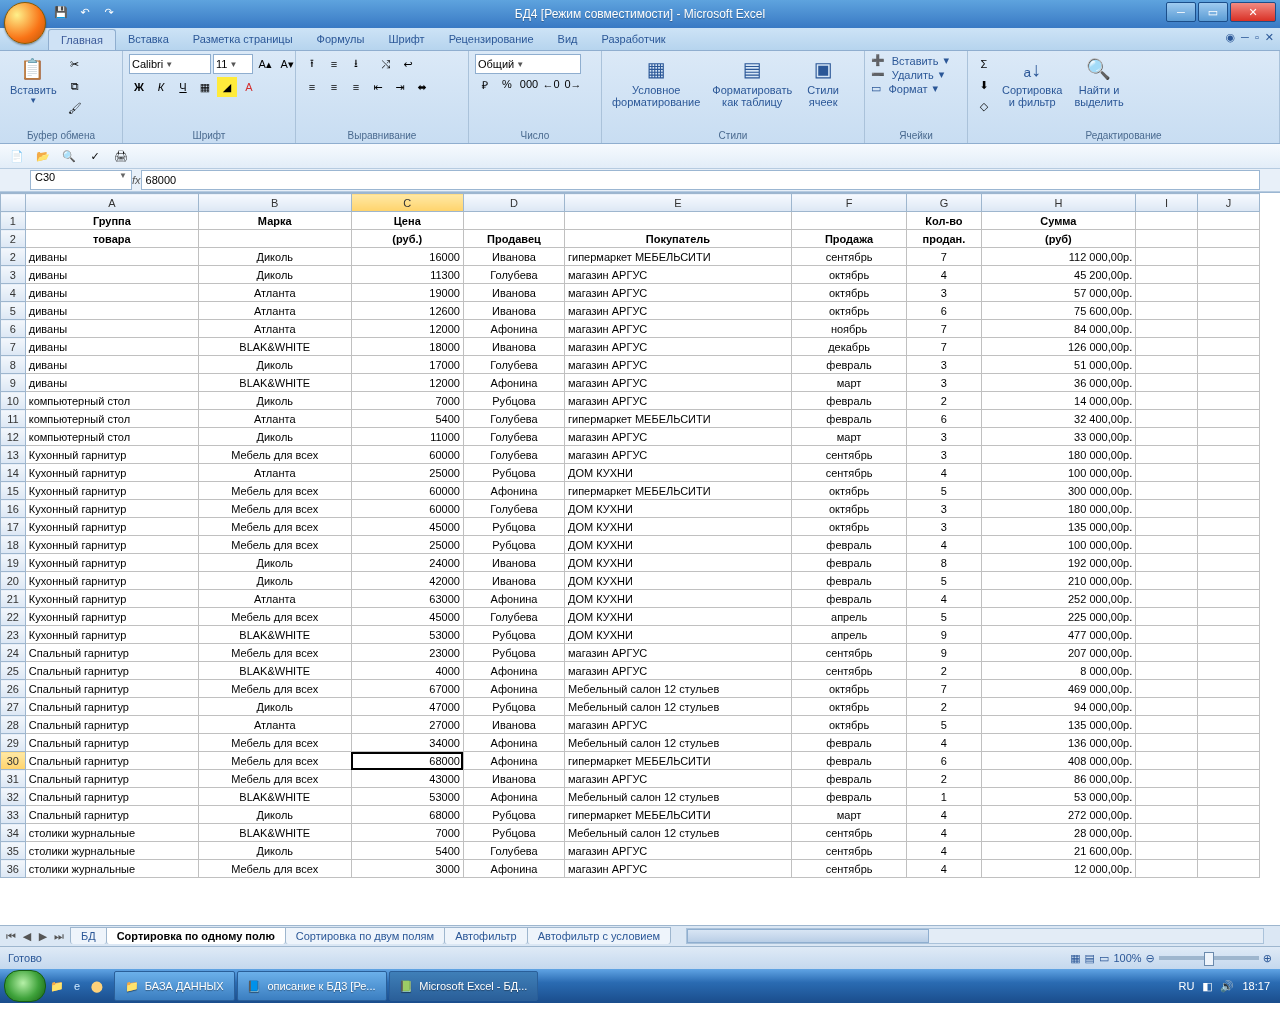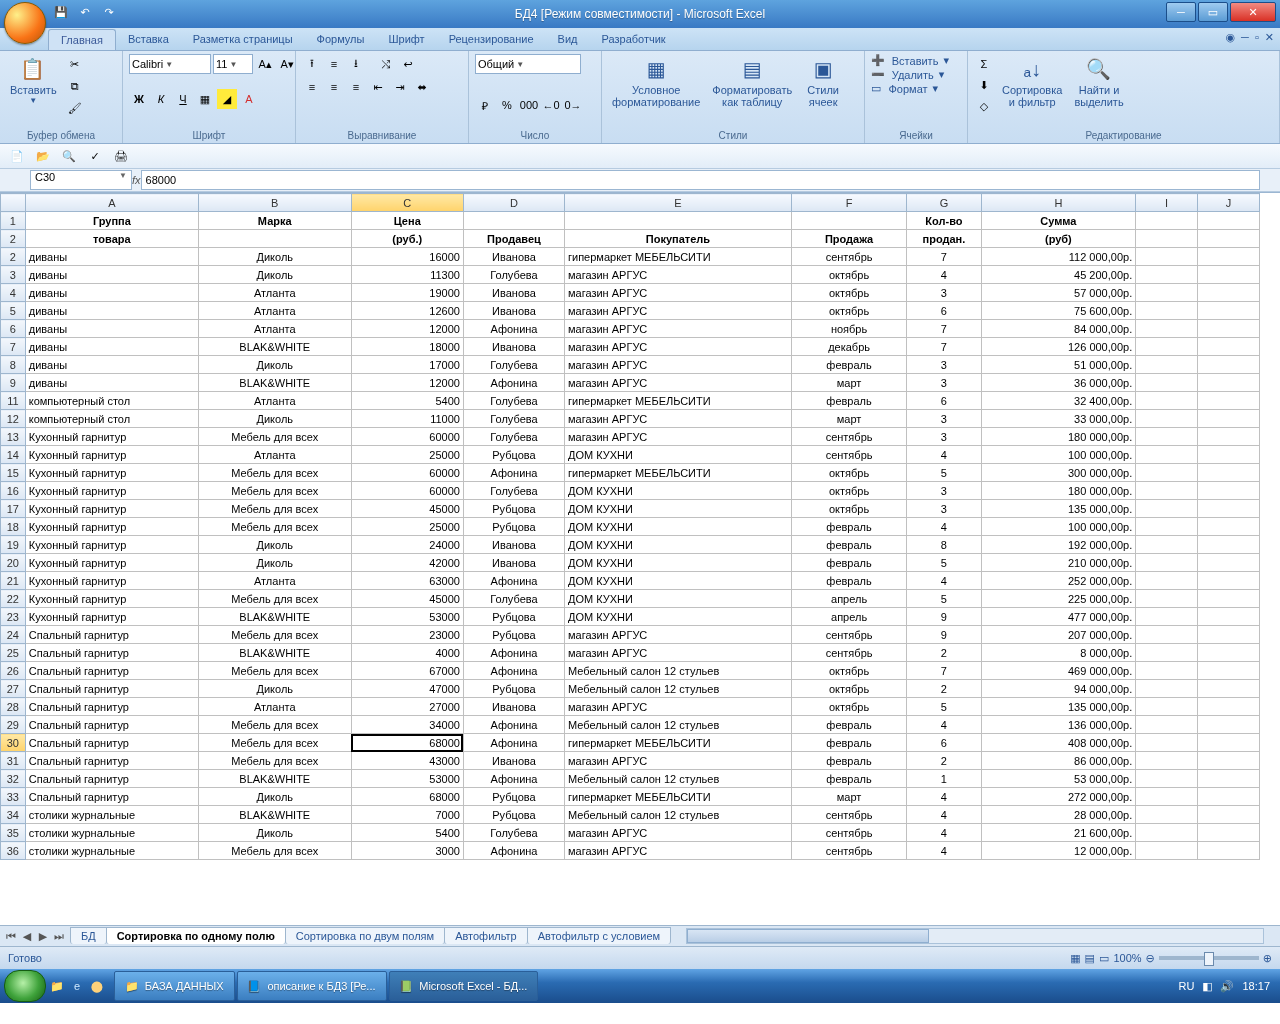--- a/index.html
+++ b/index.html
@@ -111,21 +111,21 @@
       <div class="smallstack">
         <span class="smallbtn">✂</span>
         <span class="smallbtn">⧉</span>
         <span class="smallbtn">🖌</span>
       </div>
     </div>
     <div class="group-label">Буфер обмена</div>
   </div>
 
   <div class="group" style="width:160px">
-    <div class="group-body" style="flex-direction:column;gap:15px">
+    <div class="group-body" style="flex-direction:column;gap:3px">
       <div class="row">
         <span class="combo" style="width:76px">
             <span>Calibri</span>
             <span class="arr">▼</span>
           </span>
         <span class="combo" style="width:34px">
             <span>11</span>
             <span class="arr">▼</span>
           </span>
         <span class="smallbtn">A▴</span>
@@ -159,21 +159,21 @@
         <span class="smallbtn">≡</span>
         <span class="smallbtn">⇤</span>
         <span class="smallbtn">⇥</span>
         <span class="smallbtn">⬌</span>
       </div>
     </div>
     <div class="group-label">Выравнивание</div>
   </div>
 
   <div class="group" style="width:120px">
-    <div class="group-body" style="flex-direction:column;gap:21px">
+    <div class="group-body" style="flex-direction:column;gap:0">
       <span class="combo" style="width:100px">
           <span>Общий</span>
           <span class="arr">▼</span>
         </span>
       <div class="row">
         <span class="smallbtn">₽</span>
         <span class="smallbtn">%</span>
         <span class="smallbtn">000</span>
         <span class="smallbtn">←0</span>
         <span class="smallbtn">0→</span>
@@ -408,20 +408,33 @@
           <td class="num">12000</td>
           <td class="ctr">Афонина</td>
           <td>магазин АРГУС</td>
           <td class="ctr">март</td>
           <td class="ctr">3</td>
           <td class="num">36 000,00р.</td>
           <td></td>
           <td></td>
         </tr>
         <tr>
+          <td class="rowhdr">10</td>
+          <td>компьютерный стол</td>
+          <td class="ctr">Диколь</td>
+          <td class="num">7000</td>
+          <td class="ctr">Рубцова</td>
+          <td>магазин АРГУС</td>
+          <td class="ctr">февраль</td>
+          <td class="ctr">2</td>
+          <td class="num">14 000,00р.</td>
+          <td></td>
+          <td></td>
+        </tr>
+        <tr>
           <td class="rowhdr">11</td>
           <td>компьютерный стол</td>
           <td class="ctr">Атланта</td>
           <td class="num">5400</td>
           <td class="ctr">Голубева</td>
           <td>гипермаркет МЕБЕЛЬСИТИ</td>
           <td class="ctr">февраль</td>
           <td class="ctr">6</td>
           <td class="num">32 400,00р.</td>
           <td></td>

